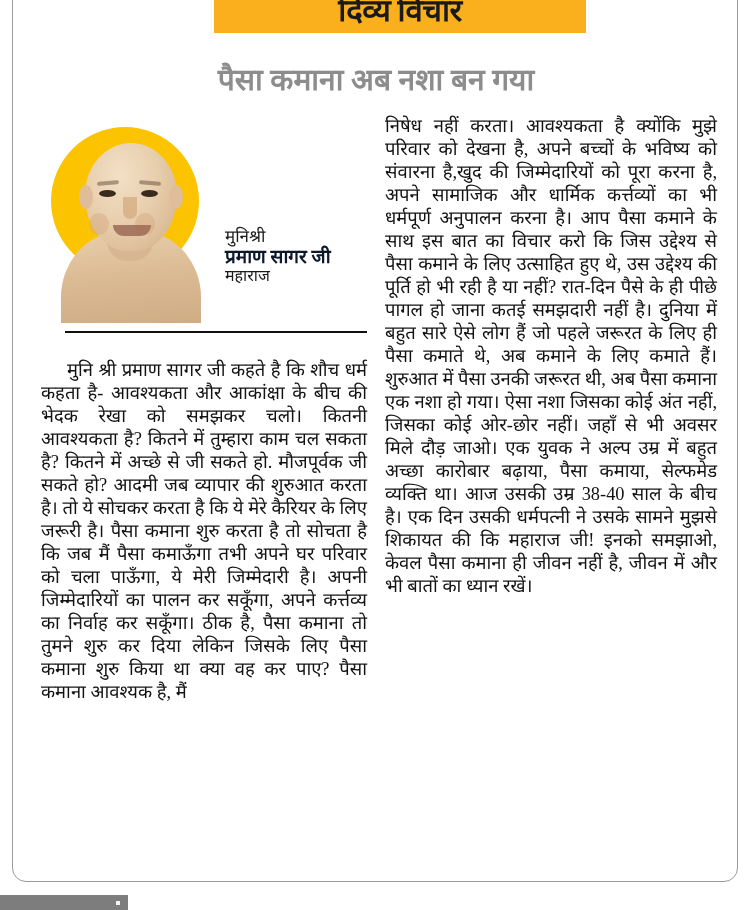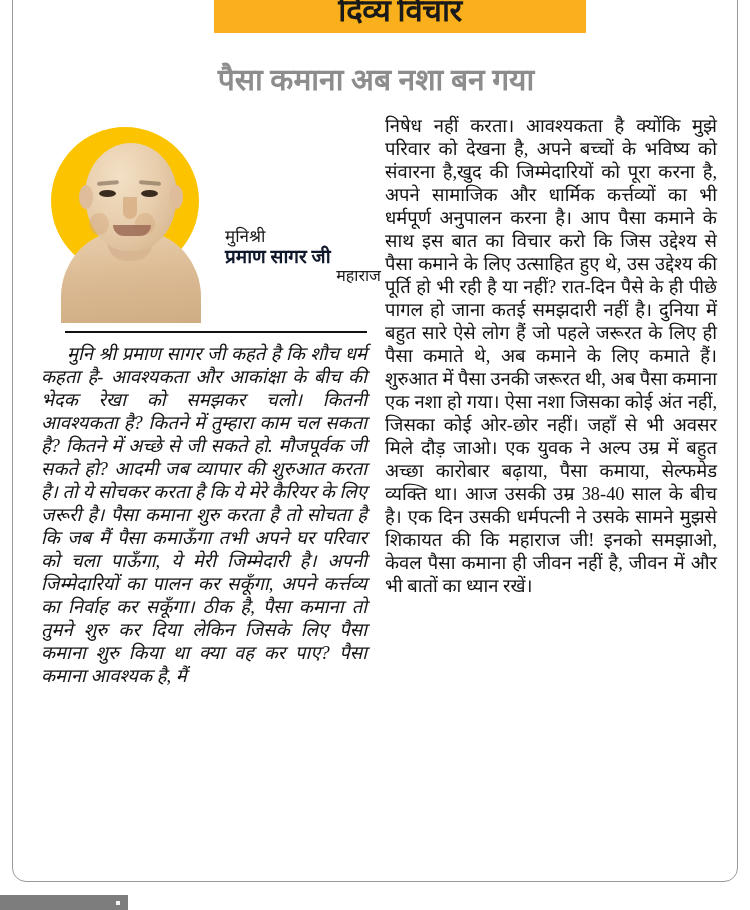--- a/index.html
+++ b/index.html
@@ -210,21 +210,20 @@
   }
   .cap-name {
     font-size: 19px;
     font-weight: bold;
     color: #0f172a;
     white-space: nowrap;
   }
   .cap-post {
     font-size: 16px;
     color: #1a1a1a;
-    text-align: right;
   }
 
   .rule {
     position: absolute;
     left: 24px;
     top: 216px;
     width: 302px;
     height: 2px;
     background: #111111;
   }
@@ -233,25 +232,24 @@
   .article {
     font-family: "Liberation Serif", "DejaVu Serif", serif;
     font-size: 18.4px;
     line-height: 23px;
     color: #121212;
     text-align: justify;
     text-justify: inter-word;
   }
   .col-left .article {
     position: absolute;
-    top: 228px;
+    top: 244px;
     left: 0;
     width: 326px;
     text-indent: 26px;
-    font-style: italic;
   }
   .col-right .article {
     position: absolute;
     top: 0px;
     left: 0;
     width: 332px;
   }
   .article p { margin: 0; }
 
   

